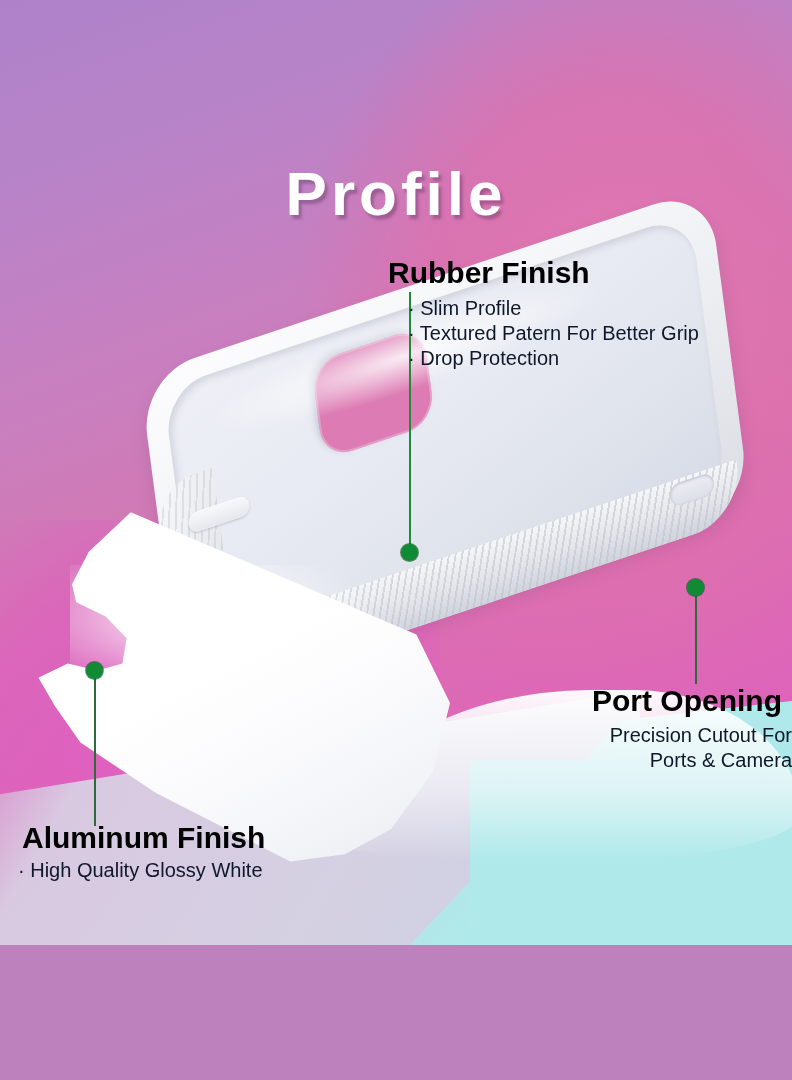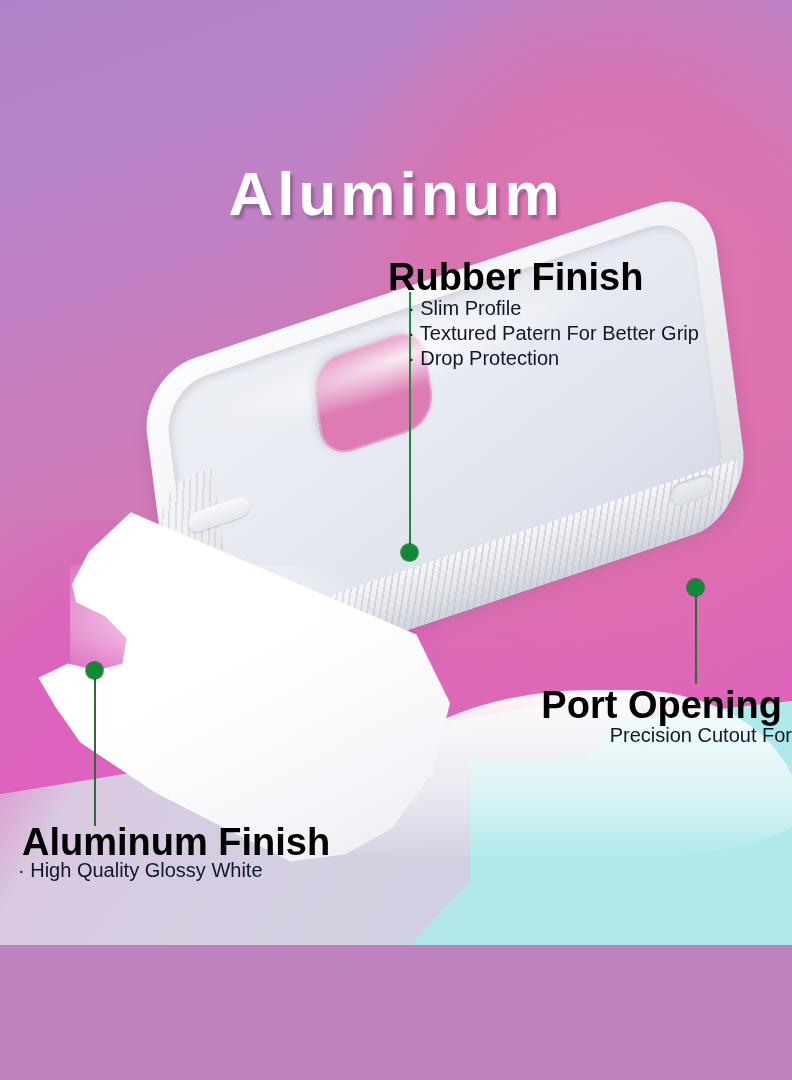--- a/index.html
+++ b/index.html
@@ -245,21 +245,21 @@
     position: absolute;
     width: 17px; height: 17px;
     border-radius: 50%;
     background: #118a36;
     box-shadow: 0 0 0 1px rgba(14,90,40,0.65);
   }
 
   
   .callout-heading {
     position: absolute;
-    font-size: 38px;
+    font-size: 30px;
     font-weight: bold;
     color: #000000;
     white-space: nowrap;
     line-height: 1.06;
   }
   .callout-list {
     position: absolute;
     font-size: 20px;
     color: #0f172a;
     line-height: 1.26;
@@ -283,21 +283,21 @@
 
   <div class="bg-base"></div>
   <div class="bg-pink-wash"></div>
   <div class="bg-magenta-wash"></div>
   <div class="bg-light-sweep"></div>
   <div class="bg-teal"></div>
   <div class="bg-teal-2"></div>
   <div class="bg-white-swoosh"></div>
   <div class="bg-bottom-band"></div>
 
-  <div class="title">Aluminum</div>
+  <div class="title">Profile</div>
 
   <div class="case-wrap">
     <div class="case-shell">
       <div class="case-inner"></div>
       <div class="case-camera"></div>
       <div class="case-rail"></div>
       <div class="case-rail-left"></div>
       <div class="case-button"></div>
       <div class="case-port"></div>
       <div class="case-highlight"></div>
@@ -321,20 +321,21 @@
   <div id="rubber-heading" class="callout-heading">Rubber Finish</div>
   <div id="rubber-list" class="callout-list">
     <div>· Slim Profile</div>
     <div>· Textured Patern For Better Grip</div>
     <div>· Drop Protection</div>
   </div>
 
   <div id="port-heading" class="callout-heading">Port Opening</div>
   <div id="port-list" class="callout-list">
     <div>Precision Cutout For</div>
+    <div>Ports &amp; Camera</div>
   </div>
 
   <div id="alu-heading" class="callout-heading">Aluminum Finish</div>
   <div id="alu-list" class="callout-list">
     <div>· High Quality Glossy White</div>
   </div>
 
 </div>
 
 </body></html>

